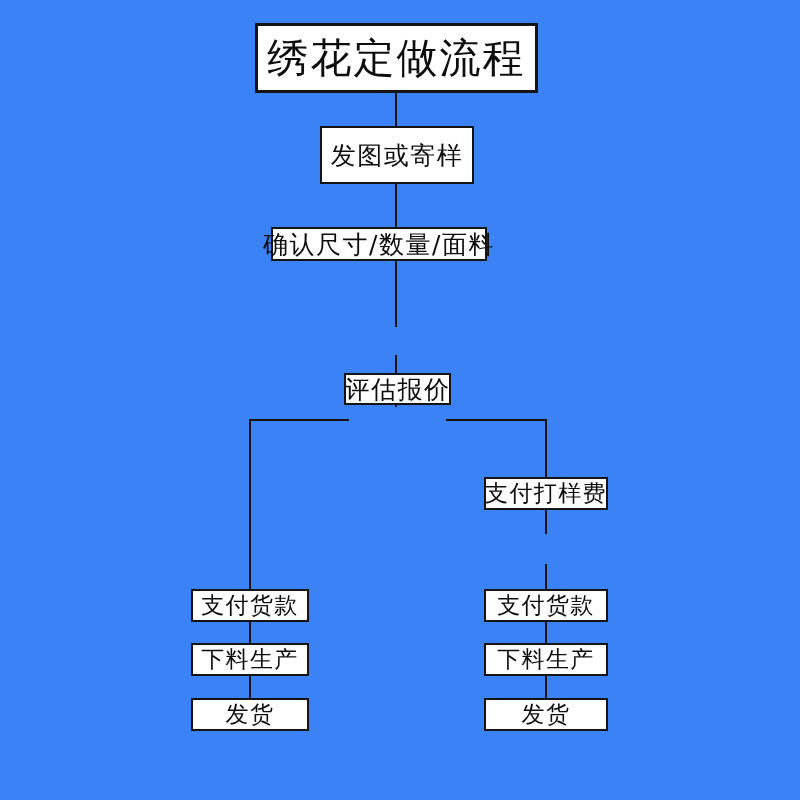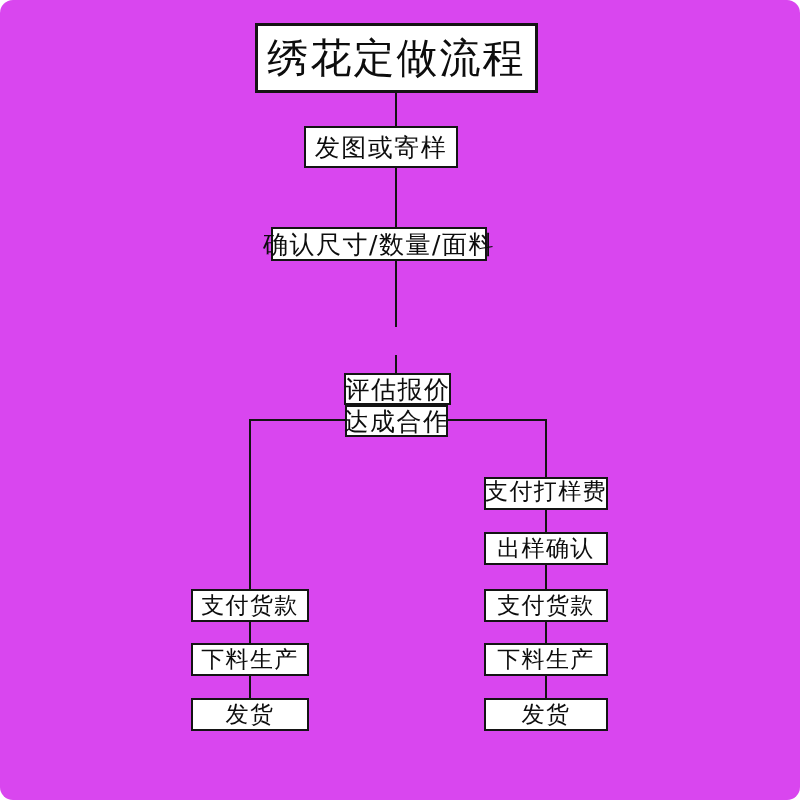--- a/index.html
+++ b/index.html
@@ -5,24 +5,23 @@
 <style>
   html, body {
     margin: 0;
     padding: 0;
     background: #ffffff;
   }
   #canvas {
     position: relative;
     width: 800px;
     height: 800px;
-    background: #d946ef;
+    background: #3b82f6;
     font-family: "DejaVu Sans", "Liberation Sans", sans-serif;
     overflow: hidden;
-    border-radius: 13px;
   }
   
   .node {
     position: absolute;
     box-sizing: border-box;
     background: #ffffff;
     border: 2px solid #141414;
     display: flex;
     align-items: center;
     justify-content: center;
@@ -70,37 +69,35 @@
   <div class="conn v" style="left:249px; top:620px; height:25px;"></div>
   <div class="conn v" style="left:249px; top:674px; height:26px;"></div>
 
   <div class="conn v" style="left:545px; top:509px; height:25px;"></div>
   <div class="conn v" style="left:545px; top:564px; height:27px;"></div>
   <div class="conn v" style="left:545px; top:620px; height:25px;"></div>
   <div class="conn v" style="left:545px; top:674px; height:26px;"></div>
 
   <div class="node title" style="left:255px; top:23px; width:283px; height:70px;">绣花定做流程</div>
 
-  <div class="node step" style="left:304px; top:126px; width:154px; height:42px;">发图或寄样</div>
+  <div class="node step" style="left:320px; top:126px; width:154px; height:58px;">发图或寄样</div>
 
   <div class="node step" style="left:271px; top:227px; width:216px; height:34px;">确认尺寸/数量/面料</div>
 
   <div class="node step" style="left:344px; top:325px; width:107px; height:32px;margin-top:48px;">评估报价</div>
 
-  <div class="node step" style="left:345px; top:405px; width:103px; height:32px;">达成合作</div>
 
   <div class="node small" style="left:191px; top:589px; width:118px; height:33px;">支付货款</div>
 
   <div class="node small" style="left:191px; top:643px; width:118px; height:33px;">下料生产</div>
 
   <div class="node small" style="left:191px; top:698px; width:118px; height:33px;">发货</div>
 
-  <div class="node small" style="left:484px; top:477px; width:124px; height:33px;font-family:Liberation Mono, monospace;">支付打样费</div>
+  <div class="node small" style="left:484px; top:477px; width:124px; height:33px;">支付打样费</div>
 
-  <div class="node small" style="left:484px; top:532px; width:124px; height:33px;">出样确认</div>
 
   <div class="node small" style="left:484px; top:589px; width:124px; height:33px;">支付货款</div>
 
   <div class="node small" style="left:484px; top:643px; width:124px; height:33px;">下料生产</div>
 
   <div class="node small" style="left:484px; top:698px; width:124px; height:33px;">发货</div>
 
 </div>
 
 </body></html>

